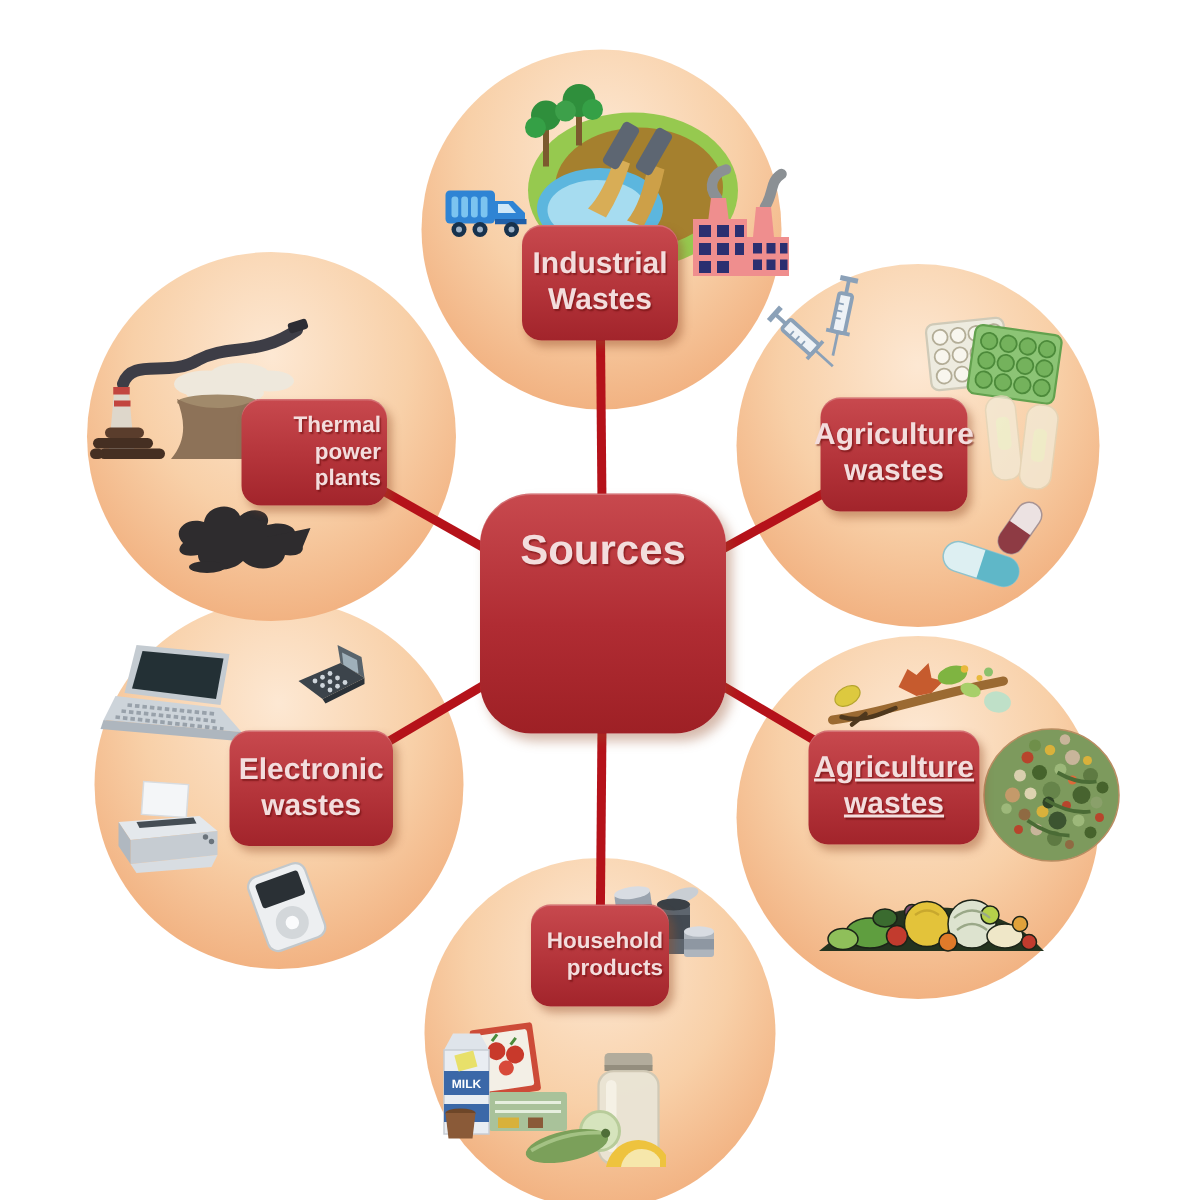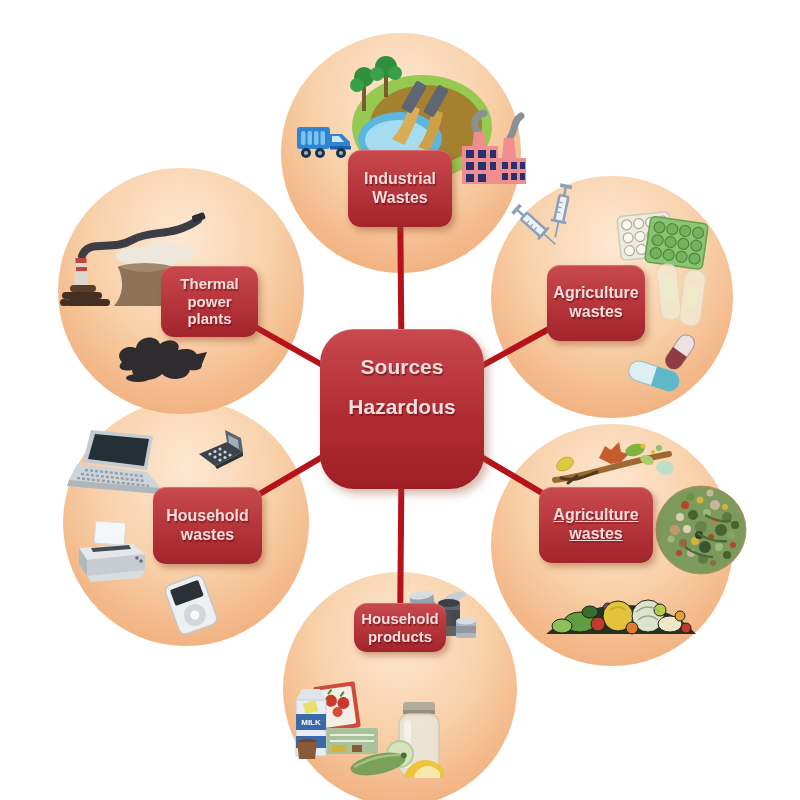--- a/index.html
+++ b/index.html
@@ -4,29 +4,29 @@
 <style>
   html,body{margin:0;padding:0;background:#ffffff;}
   body{width:800px;height:800px;font-family:"Liberation Sans",sans-serif;}
   .canvas{position:relative;width:800px;height:800px;overflow:hidden;}
   .circle{position:absolute;border-radius:50%;z-index:1;
     background:radial-gradient(ellipse 75% 85% at 50% 28%, #fde8d3 0%, #f8d0a8 50%, #efa571 100%);}
   .icon{position:absolute;}
   svg{overflow:visible;display:block;}
   .connectors{position:absolute;left:0;top:0;z-index:2;}
   .node-label{position:absolute;z-index:3;display:flex;align-items:center;justify-content:center;
-    text-align:center;color:#f3dddd;font-weight:bold;font-size:16px;line-height:1.18;
+    text-align:center;color:#f3dddd;font-weight:bold;font-size:20px;line-height:1.18;
     border-radius:13px;background:linear-gradient(180deg,#c8494e 0%,#b4343a 55%,#a2242b 100%);
     box-shadow:3px 4px 6px rgba(150,80,45,.45), inset 0 1px 0 rgba(255,255,255,.22);
     text-shadow:1px 1.5px 1px rgba(100,10,10,.55);padding:4px;box-sizing:border-box;}
-  .node-label.small{font-size:15px;}
+  .node-label.small{font-size:15px;text-align:right;}
   .center-box{position:absolute;z-index:3;left:320px;top:329px;width:164px;height:160px;
     border-radius:34px;background:linear-gradient(180deg,#c8494e 0%,#b02c33 55%,#9e2025 100%);
     box-shadow:4px 5px 8px rgba(150,80,45,.4), inset 0 1px 0 rgba(255,255,255,.22);
-    color:#f3dddd;text-align:center;font-size:21px;font-weight:bold;
+    color:#f3dddd;text-align:center;font-size:28px;font-weight:bold;
     padding-top:23px;box-sizing:border-box;text-shadow:1px 1.5px 1px rgba(100,10,10,.55);}
   .center-line{line-height:30px;}
   .center-line.gap{margin-bottom:10px;}
 </style>
 </head>
 <body>
 
 <div class="canvas">
 
   <div class="circle" style="left:281px;top:33px;width:240px;height:240px;">
@@ -390,22 +390,21 @@
       <line x1="402" y1="410" x2="596" y2="525"></line>
       <line x1="402" y1="410" x2="400" y2="637"></line>
       <line x1="402" y1="410" x2="207" y2="525"></line>
       <line x1="402" y1="410" x2="209" y2="301"></line>
     </g>
   </svg>
 
   <div class="node-label" style="left:348px;top:150px;width:104px;height:77px;">Industrial Wastes</div>
   <div class="node-label" style="left:547px;top:265px;width:98px;height:76px;">Agriculture wastes</div>
   <div class="node-label" style="left:539px;top:487px;width:114px;height:76px;text-decoration:underline;">Agriculture wastes</div>
-  <div class="node-label small" style="left:354px;top:603px;width:92px;height:49px;">Household products</div>
-  <div class="node-label" style="left:153px;top:487px;width:109px;height:77px;">Household wastes</div>
+  <div class="node-label small" style="left:354px;top:603px;width:92px;height:68px;">Household products</div>
+  <div class="node-label" style="left:153px;top:487px;width:109px;height:77px;">Electronic wastes</div>
   <div class="node-label small" style="left:161px;top:266px;width:97px;height:71px;">Thermal power plants</div>
 
   <div class="center-box">
     <div class="center-line gap">Sources</div>
-    <div class="center-line">Hazardous</div>
   </div>
 
 </div>
 
 </body></html>

